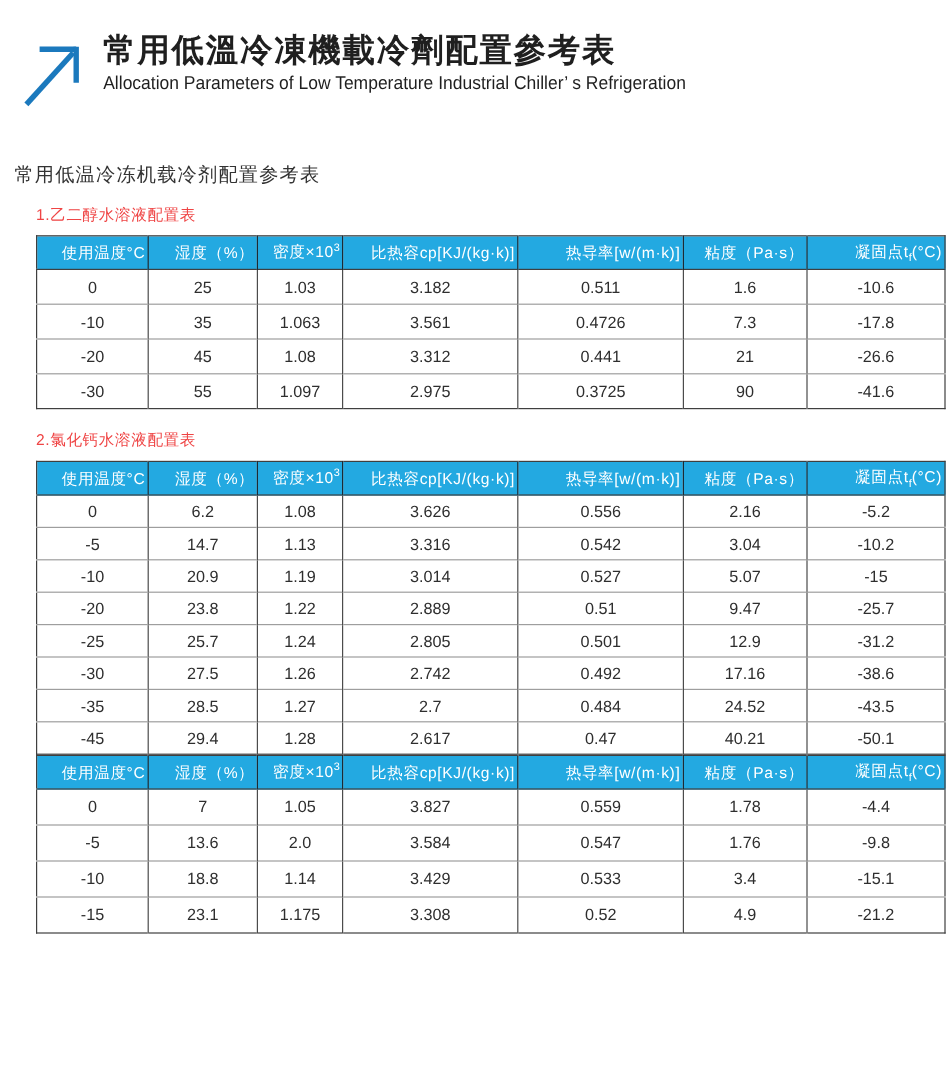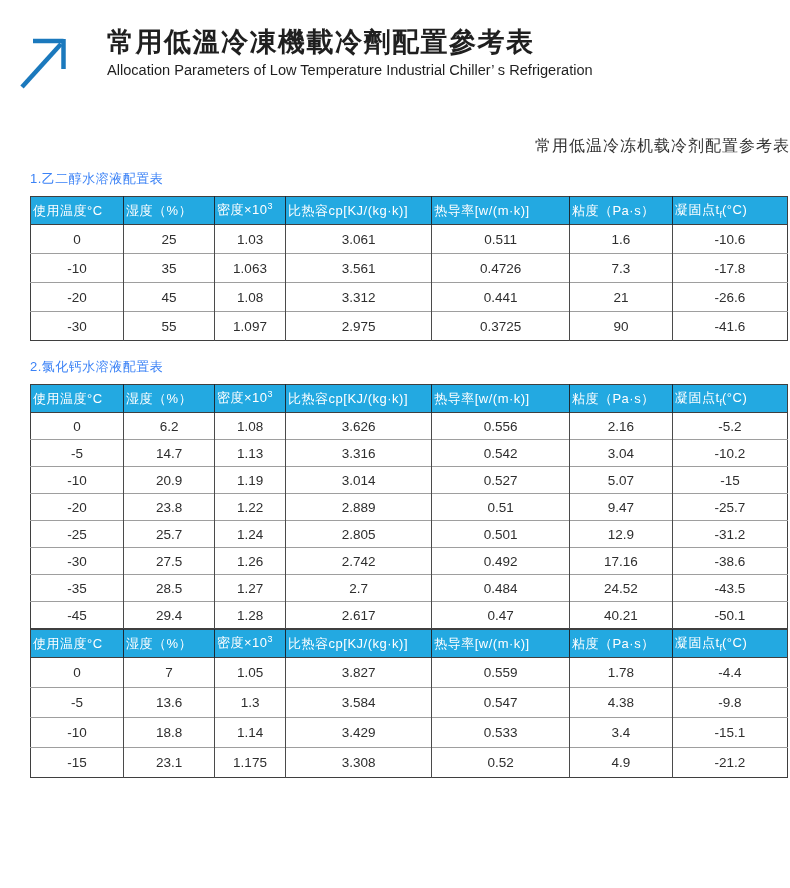--- a/index.html
+++ b/index.html
@@ -5,57 +5,57 @@
   * { margin:0; padding:0; box-sizing:border-box; }
   html,body { background:#ffffff; }
   body {
     width:790px; height:888px; overflow:hidden;
     font-family:"Liberation Sans", sans-serif;
     color:#2e2e2e;
   }
   .page { position:relative; width:790px; height:888px; background:#fff; }
 
   
-  .brand { display:flex; align-items:flex-start; padding:26px 0 0 16px;gap:21px; }
+  .brand { display:flex; align-items:flex-start; padding:26px 0 0 16px; }
   .brand-logo { width:58px; height:62px; flex:0 0 auto; margin-top:2px; }
   .brand-text { margin-left:12px; }
   .title-zh {
     font-size:27px; font-weight:700; color:#1f1f1f; letter-spacing:1.5px;
     line-height:1.25; white-space:nowrap;
   }
   .subtitle-en {
     font-size:15.5px; color:#1f1f1f; margin-top:1px; white-space:nowrap;
     transform:scaleX(.94); transform-origin:left center; letter-spacing:0;
   }
 
   
   .doc-title {
-    margin-top:46px; text-align:right;
-    font-size:16px; color:#333; letter-spacing:1px; font-weight:400;
+    margin-top:46px; text-align:left;
+    font-size:16px; color:#333; letter-spacing:1px; font-weight:400;margin-left:12px;
   }
 
   
   .section-label {
-    margin:13px 0 8px 30px; font-size:13px; color:#3b82f6; letter-spacing:.5px;
+    margin:13px 0 8px 30px; font-size:13px; color:#ef4444; letter-spacing:.5px;
   }
   .section-label.later { margin-top:17px; }
 
   
   table.data {
     border-collapse:collapse; table-layout:fixed;
     width:758px; margin-left:30px;
     border:1px solid #3f3f3f;
   }
   col.c0{width:12.3%} col.c1{width:12.0%} col.c2{width:9.4%}
   col.c3{width:19.3%} col.c4{width:18.2%} col.c5{width:13.6%} col.c6{width:15.2%}
 
   table.data th {
     background:#23a9e1; color:#fff; font-weight:400;
     font-size:13px; letter-spacing:.5px;
-    height:28px; padding:3px 2px; text-align:left;
+    height:28px; padding:3px 2px; text-align:right;
     border-left:1px solid #1b2b35;
   }
   table.data th:first-child { border-left:none; }
   table.data th sup, table.data th sub { font-size:9px; letter-spacing:0; }
 
   table.data td {
     text-align:center; font-size:13.5px; color:#2e2e2e;
     padding:2px; border-left:1px solid #4b4b4b; border-top:1px solid #9e9e9e;
   }
   table.data tbody tr:first-child td { border-top:1px solid #3f3f3f; }
@@ -104,21 +104,21 @@
           <th>热导率[w/(m·k)]</th>
           <th>粘度（Pa·s）</th>
           <th>凝固点t<sub>f</sub>(°C)</th>
         </tr>
       </thead>
     <tbody>
         <tr>
           <td>0</td>
           <td>25</td>
           <td>1.03</td>
-          <td>3.061</td>
+          <td>3.182</td>
           <td>0.511</td>
           <td>1.6</td>
           <td>-10.6</td>
         </tr>
         <tr>
           <td>-10</td>
           <td>35</td>
           <td>1.063</td>
           <td>3.561</td>
           <td>0.4726</td>
@@ -271,24 +271,24 @@
           <td>7</td>
           <td>1.05</td>
           <td>3.827</td>
           <td>0.559</td>
           <td>1.78</td>
           <td>-4.4</td>
         </tr>
         <tr>
           <td>-5</td>
           <td>13.6</td>
-          <td>1.3</td>
+          <td>2.0</td>
           <td>3.584</td>
           <td>0.547</td>
-          <td>4.38</td>
+          <td>1.76</td>
           <td>-9.8</td>
         </tr>
         <tr>
           <td>-10</td>
           <td>18.8</td>
           <td>1.14</td>
           <td>3.429</td>
           <td>0.533</td>
           <td>3.4</td>
           <td>-15.1</td>

